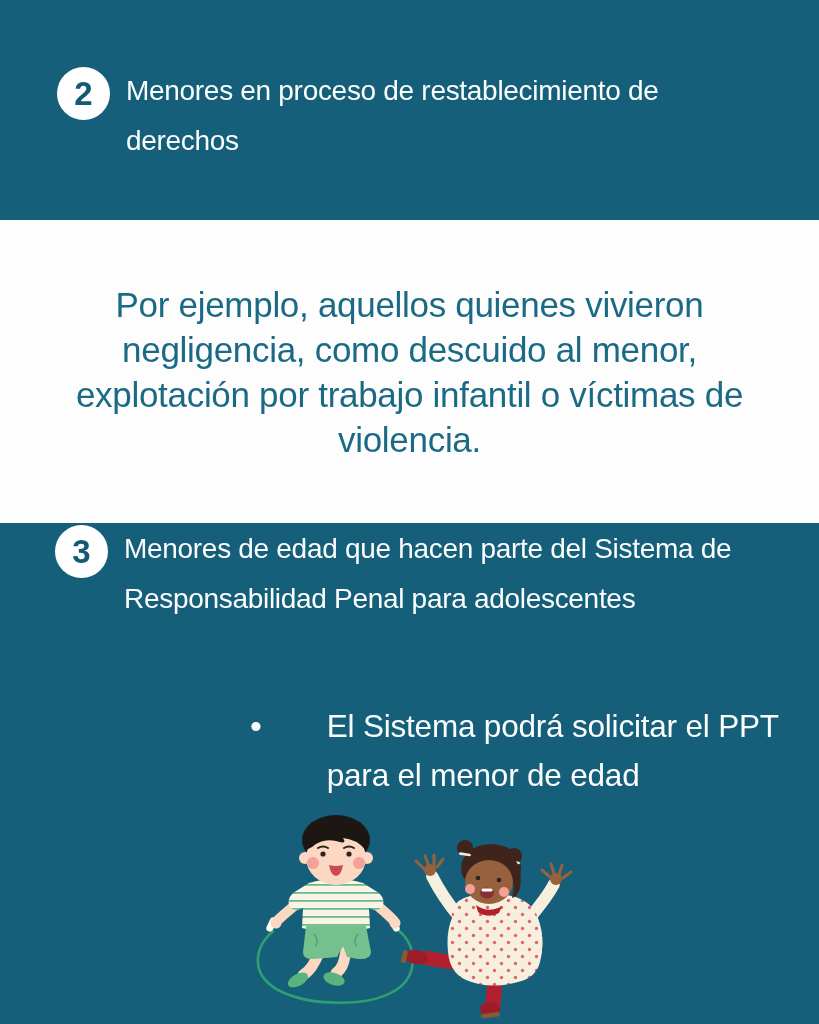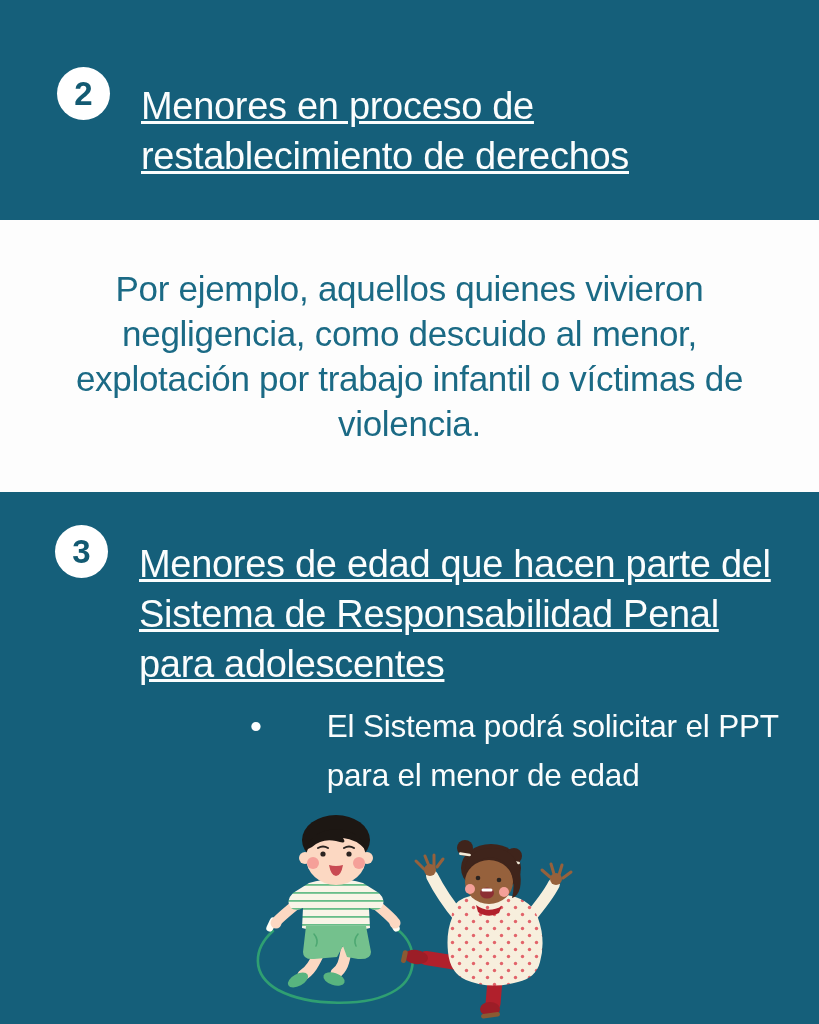--- a/index.html
+++ b/index.html
@@ -4,21 +4,21 @@
 <style>
   html,body{margin:0;padding:0;}
   .page{
     position:relative;
     width:819px;height:1024px;
     background:var(--background-teal,#155f7a);
     font-family:"Liberation Sans",sans-serif;
     overflow:hidden;
   }
   .white-panel{
-    position:absolute;left:0;top:220px;width:819px;height:272px;
+    position:absolute;left:0;top:220px;width:819px;height:303px;
     background:var(--panel-white,#fdfdfd);
     display:flex;align-items:center;justify-content:center;
   }
   .example-text{
     margin:0;max-width:712px;
     text-align:center;
     font-size:35px;line-height:45px;letter-spacing:-0.3px;
     color:var(--body-text,#1b6a85);
   }
   .heading-row{position:absolute;display:flex;align-items:flex-start;gap:16px;}
@@ -27,24 +27,23 @@
   .number-badge{
     flex:0 0 auto;
     width:53px;height:53px;border-radius:50%;
     background:var(--badge-bg,#ffffff);
     color:var(--badge-number,#135a72);
     font-weight:bold;font-size:33px;
     display:flex;align-items:center;justify-content:center;
     margin-top:1px;
   }
   .section-heading{
-    margin:15px;max-width:645px;
-    font-size:38px;font-weight:400;line-height:50px;letter-spacing:-0.3px;
+    margin:0;max-width:645px;
+    font-size:28px;font-weight:400;line-height:50px;letter-spacing:-0.3px;
     color:var(--heading-text,#fbfdfd);
-    text-decoration:underline;
   }
   .bullet-list{
     position:absolute;top:702px;left:250px;
     list-style:none;margin:0;padding:0;
   }
   .bullet-item{
     display:flex;
     color:var(--heading-text,#fbfdfd);
     font-size:31.5px;line-height:49px;letter-spacing:-0.2px;
   }

